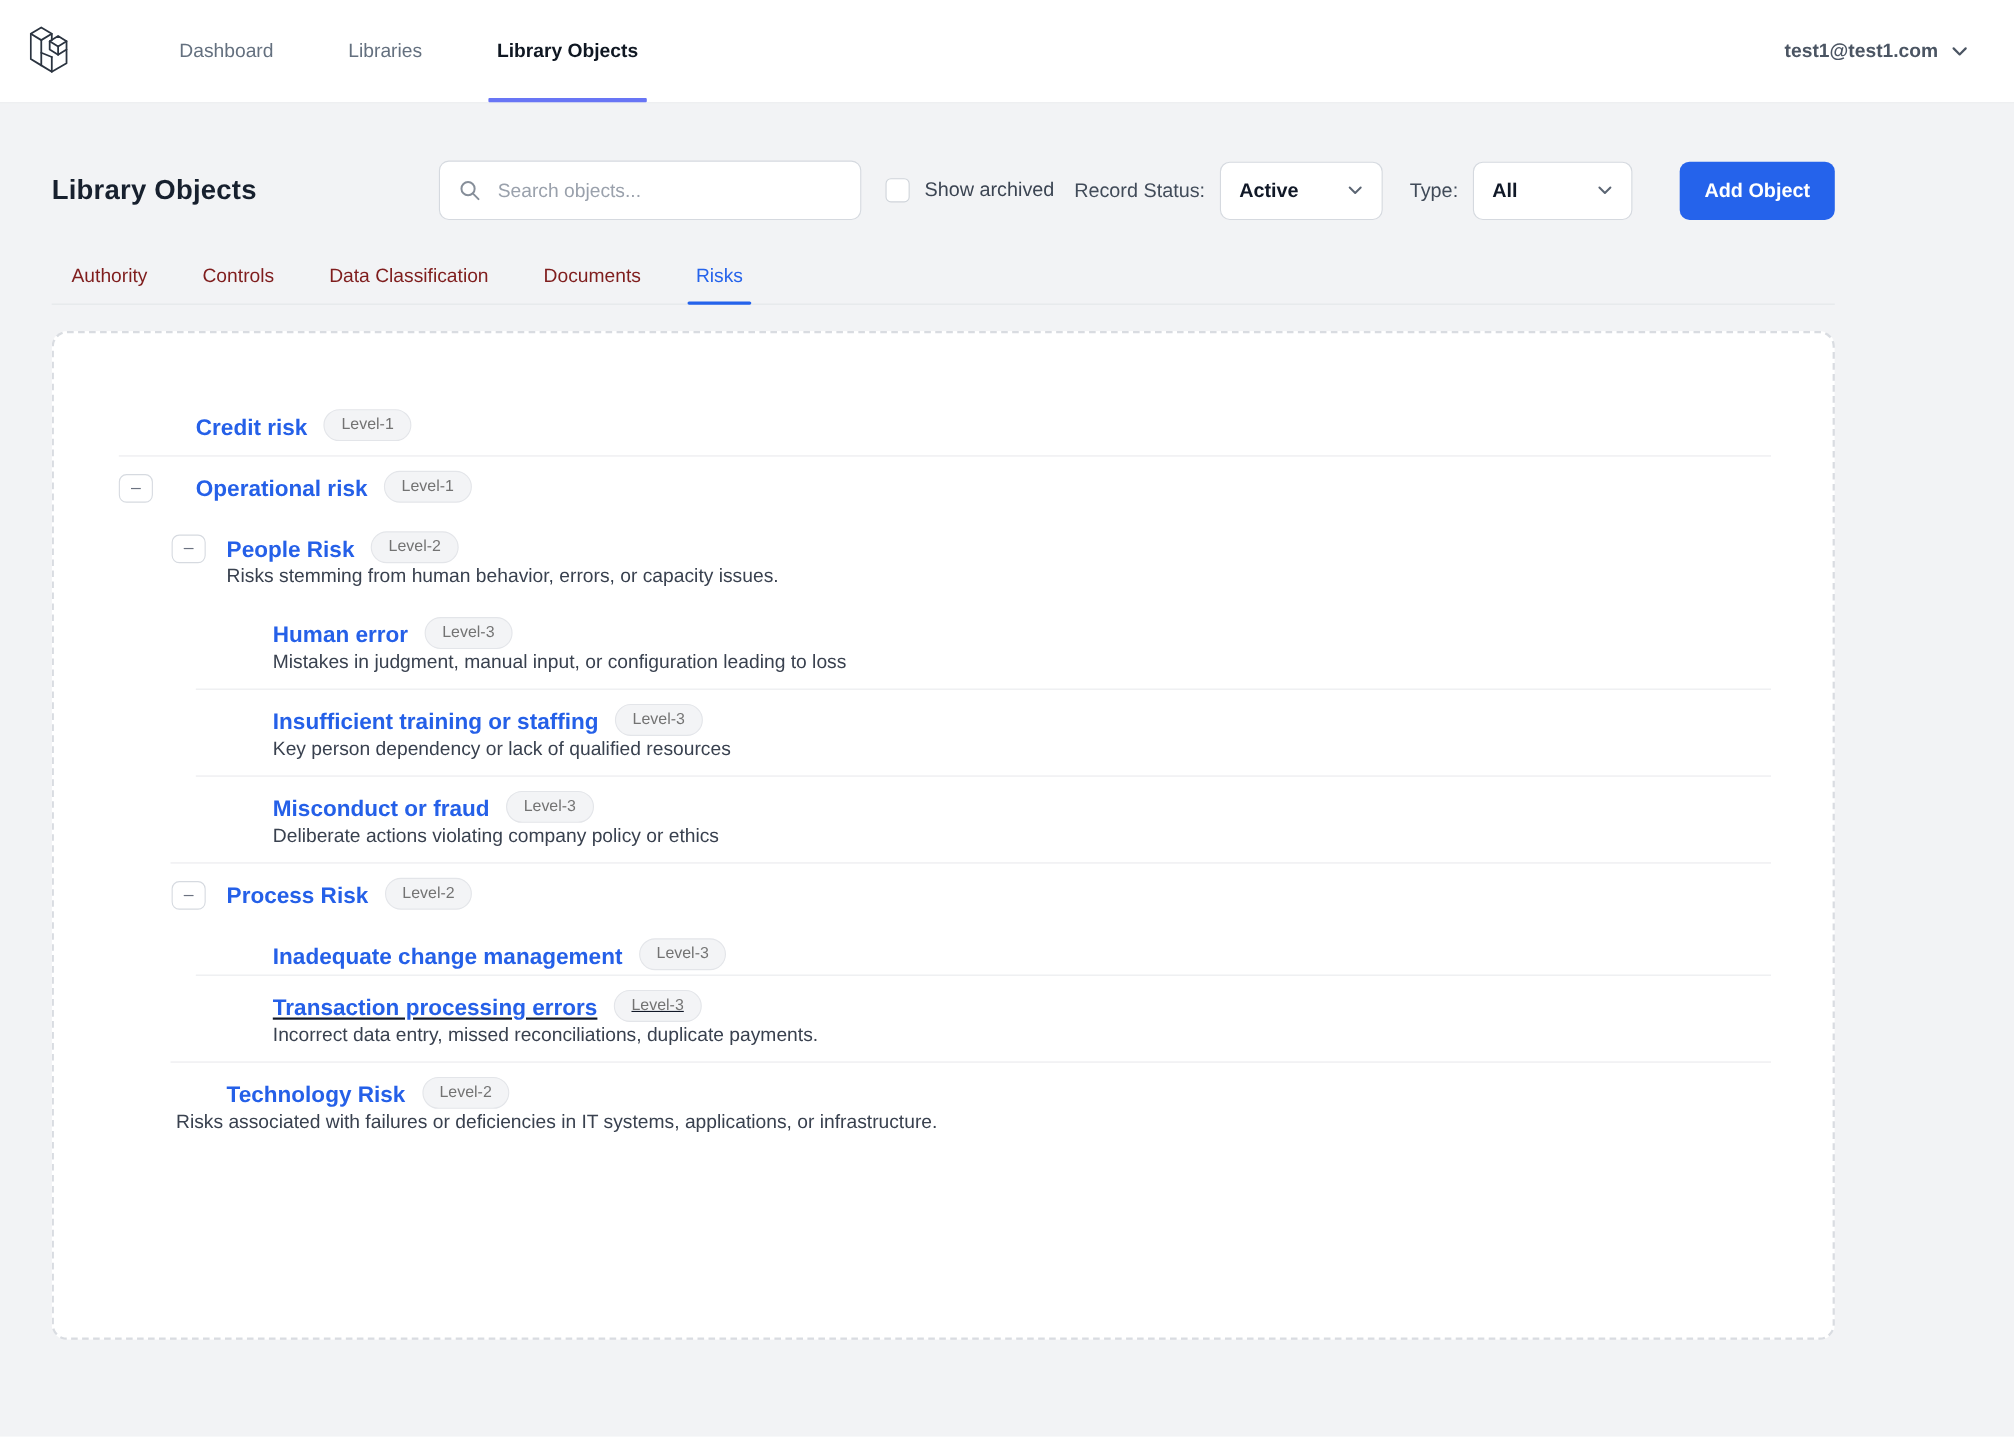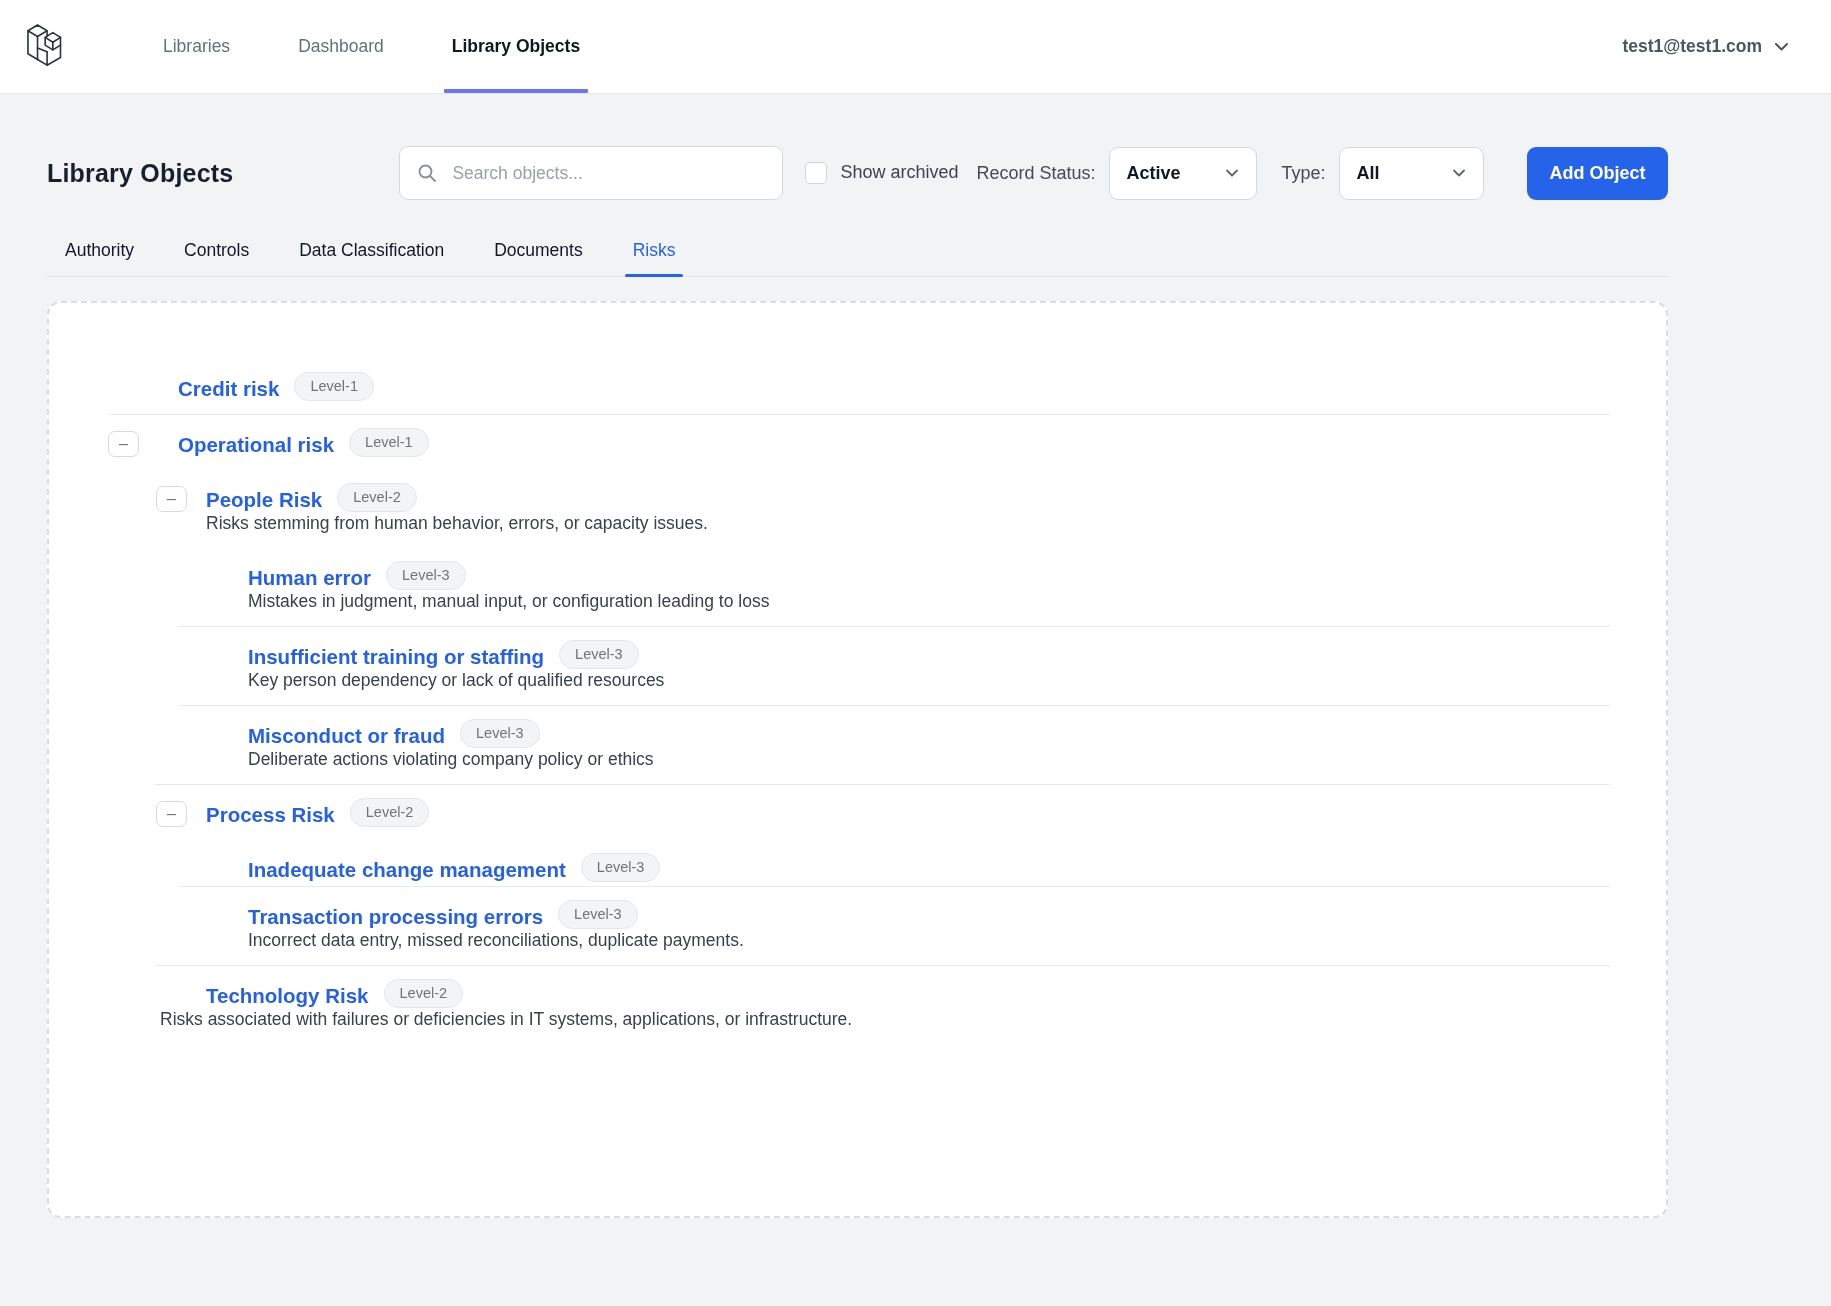--- a/index.html
+++ b/index.html
@@ -56,21 +56,21 @@
     font-size:18px; color:#101827; font-weight:600;
   }
   .add-btn {
     margin-left:auto; width:141px; height:53px; background:#2563eb; color:#fff;
     border:none; border-radius:9px; font-size:18px; font-weight:700; cursor:pointer;
     font-family:inherit;
   }
   
   .tabs { margin-top:40px; display:flex; border-bottom:1px solid #e3e5e9; }
   .tab {
-    padding:0 18px 15px; margin-right:14px; font-size:17.5px; color:#0f172a;
+    padding:0 18px 15px; margin-right:14px; font-size:17.5px; color:#7f1d1d;
     cursor:pointer; position:relative; white-space:nowrap;
   }
   .tab.active { color:#2563eb; }
   .tab.active::after {
     content:""; position:absolute; left:10px; right:10px; bottom:-1px; height:3px;
     background:#2563eb; border-radius:2px;
   }
   
   .panel {
     margin-top:24px; height:917px; background:#fff;
@@ -119,22 +119,22 @@
         <path d="M11 38 L21 44 L21 30"></path>
         <path d="M11 26 L21 30"></path>
         <path d="M27 10 L35 15 L27 20 L19 15 Z"></path>
         <path d="M19 15 V23 L27 28 L35 23 V15"></path>
         <path d="M27 20 V28"></path>
         <path d="M21 44 L35 36 V23"></path>
       </svg>
     </span>
   </div>
   <nav class="nav">
+    <div class="nav-item">Dashboard</div>
     <div class="nav-item">Libraries</div>
-    <div class="nav-item">Dashboard</div>
     <div class="nav-item active">Library Objects</div>
   </nav>
   <div class="user">
     <span>test1@test1.com</span>
     <span class="icon">
       <svg width="15" height="10" viewBox="0 0 15 10" fill="none" stroke="#4b5563" stroke-width="2" stroke-linecap="round" stroke-linejoin="round">
         <path d="M2 2 L7.5 7.5 L13 2"></path>
       </svg>
     </span>
   </div>
@@ -261,21 +261,21 @@
     <div class="node">
       <div class="node-row pl-l3" style="padding-bottom:4px;">
         <a class="title">Inadequate change management</a>
         <span class="badge">Level-3</span>
       </div>
     </div>
 
     <div class="divider div-l3"></div>
 
     <div class="node">
-      <div class="node-row pl-l3" style="padding-bottom:4px;">
+      <div class="node-row pl-l3" style="padding-bottom:4px;text-decoration:underline;">
         <a class="title">Transaction processing errors</a>
         <span class="badge">Level-3</span>
       </div>
       <div class="desc under-l3">Incorrect data entry, missed reconciliations, duplicate payments.</div>
     </div>
 
     <div class="divider div-l2"></div>
 
     <div class="node">
       <div class="node-row pl-l2" style="padding-bottom:4px;">

